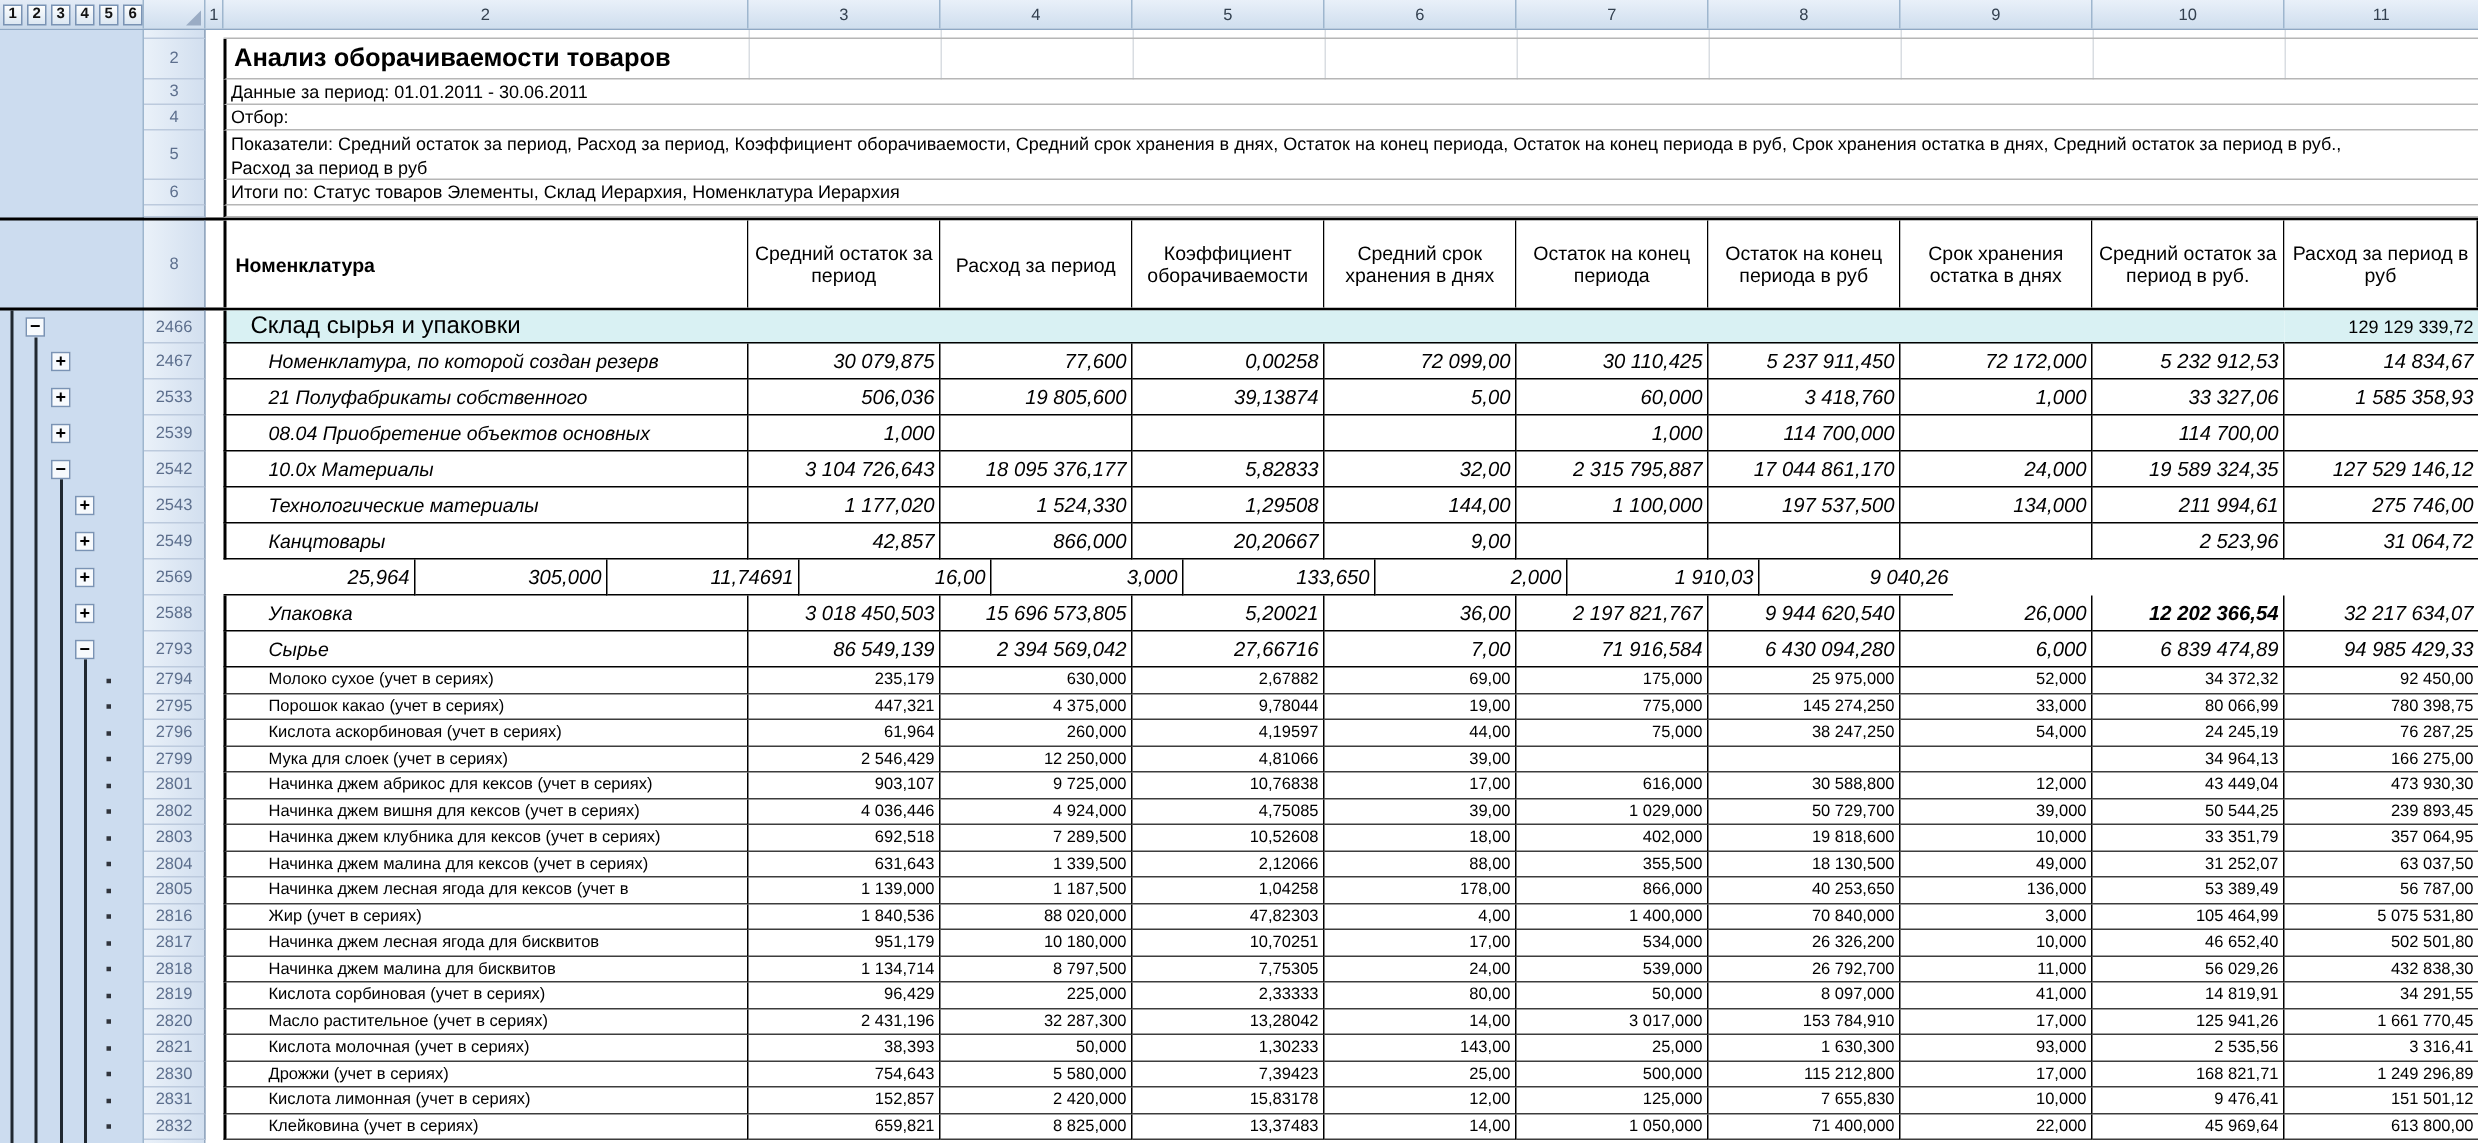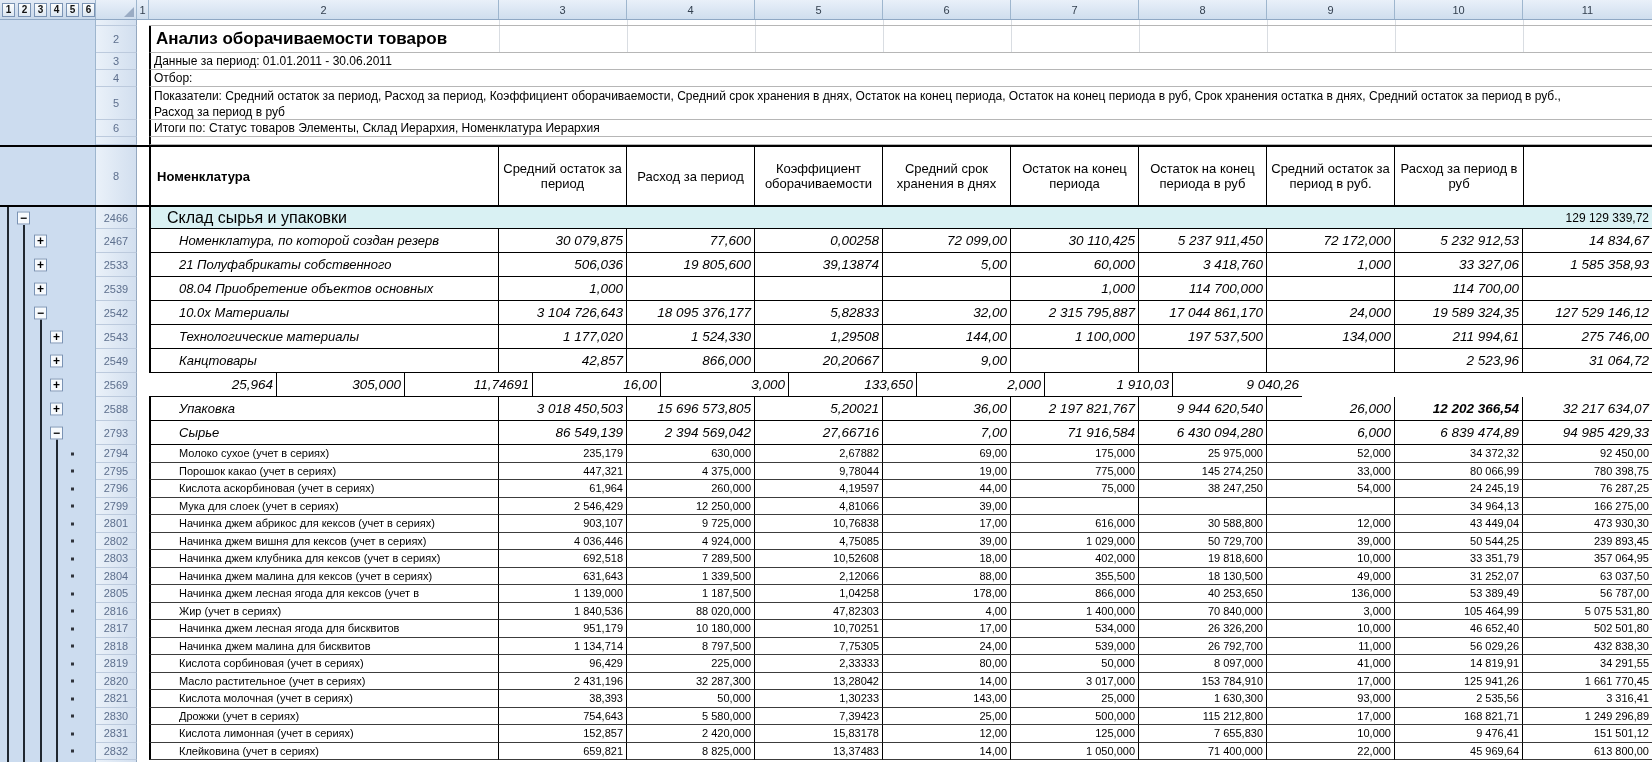--- a/index.html
+++ b/index.html
@@ -193,20 +193,21 @@
       <div class="gut"></div>
       <div class="rnum">8</div>
       <div class="sp"></div>
       <div class="hname">Номенклатура</div>
       <div class="hval cwv">Средний остаток за период</div>
       <div class="hval cwv">Расход за период</div>
       <div class="hval cwv">Коэффициент оборачиваемости</div>
       <div class="hval cwv">Средний срок хранения в днях</div>
       <div class="hval cwv">Остаток на конец периода</div>
       <div class="hval cwv">Остаток на конец периода в руб</div>
+      <div class="hval cwv">Срок хранения остатка в днях</div>
       <div class="hval cwv">Средний остаток за период в руб.</div>
       <div class="hval cwlast">Расход за период в руб</div>
     </div>
 
     <div>
         <div class="trow group">
           <div class="gut">
             <div class="obtn l2">−</div>
           </div>
           <div class="rnum">2466</div>

